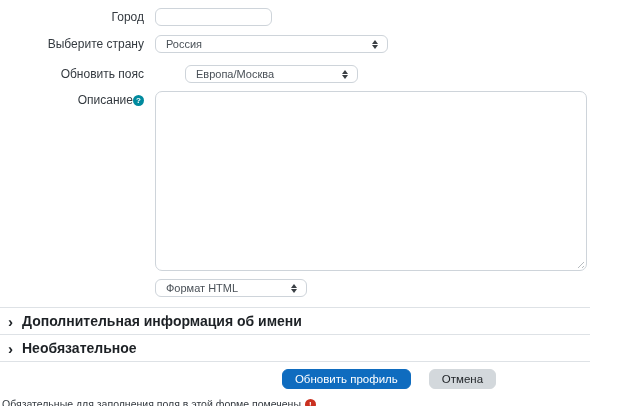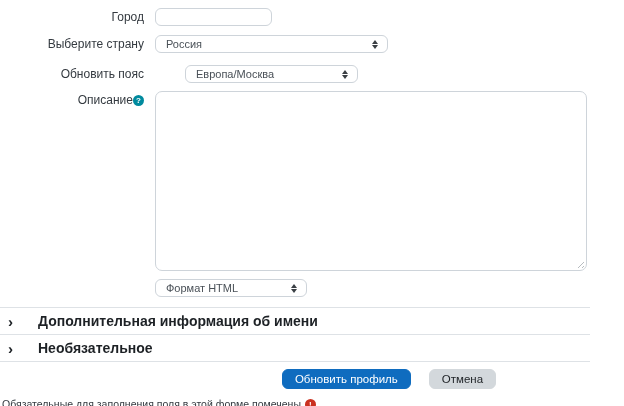--- a/index.html
+++ b/index.html
@@ -68,21 +68,21 @@
     cursor: nwse-resize;
   }
   .row-format { margin: 7px 0 0 0; }
   .format-offset { margin-left: 155px; }
 
   
   .sections { width: 590px; margin-top: 10px; border-top: 1px solid #dee2e6; }
   .section-row {
     height: 27px; display: flex; align-items: center;
     border-bottom: 1px solid #dee2e6;
-    padding-left: 8px; cursor: pointer; gap: 16px;
+    padding-left: 8px; cursor: pointer;
   }
   .chevron { color: #1d2125; font-size: 15px; line-height: 1; margin-right: 9px; font-weight: bold; }
   .chevron::before { content: "\203A"; }
   .section-title { font-size: 14px; font-weight: bold; color: #1d2125; }
 
   
   .actions { display: flex; gap: 18px; margin: 7px 0 0 154px; justify-content: center; }
   .btn {
     height: 20px; border: 1px solid transparent; border-radius: 6px;
     padding: 0 12px; font-size: 11.5px;

